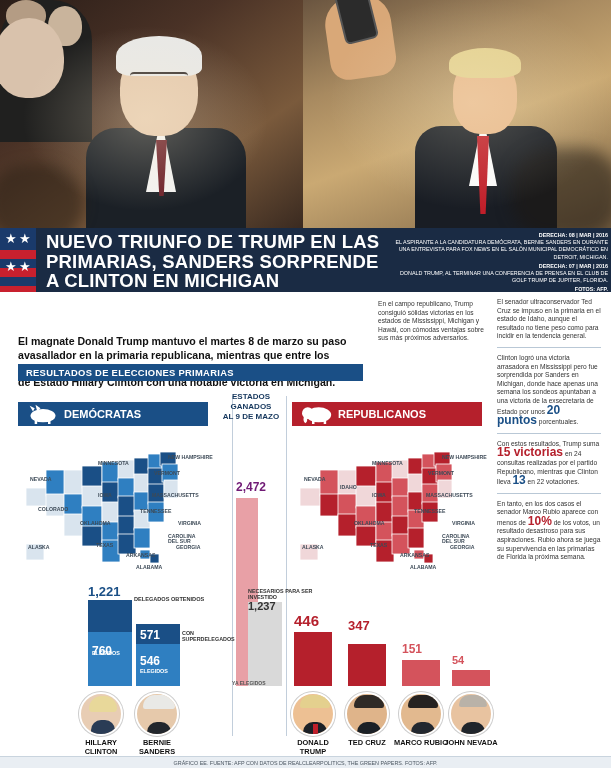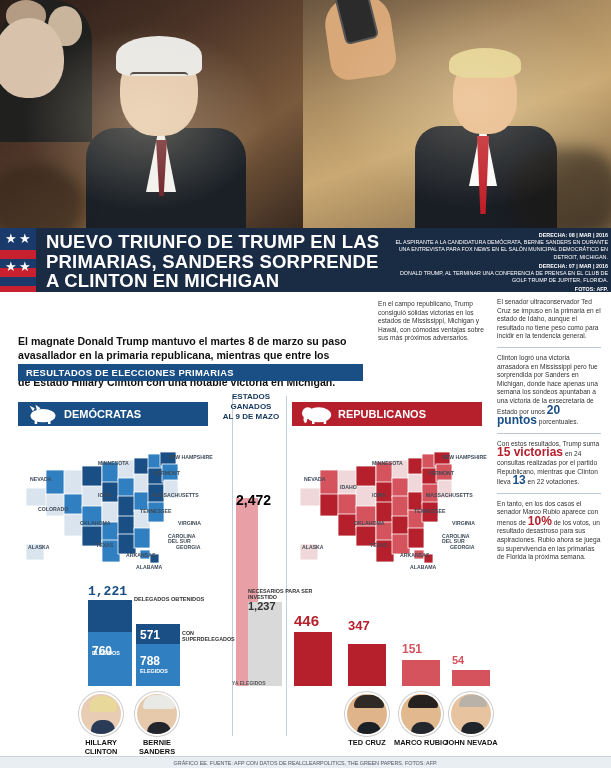--- a/index.html
+++ b/index.html
@@ -323,34 +323,34 @@
     <div class="mlabel" style="left:414px;top:116px">TENNESSEE</div>
     <div class="mlabel" style="left:452px;top:128px">VIRGINIA</div>
     <div class="mlabel" style="left:442px;top:142px;line-height:5px">CAROLINA<br>DEL SUR</div>
     <div class="mlabel" style="left:302px;top:152px">ALASKA</div>
     <div class="mlabel" style="left:370px;top:150px">TEXAS</div>
     <div class="mlabel" style="left:400px;top:160px">ARKANSAS</div>
     <div class="mlabel" style="left:450px;top:152px">GEORGIA</div>
     <div class="mlabel" style="left:410px;top:172px">ALABAMA</div>
 
     <div style="position:absolute;left:236px;top:106px;width:22px;height:188px;background:#e8a0a6;"></div>
-    <div style="position:absolute;left:236px;top:100px;width:50px;font-weight:bold;font-size:14px;color:#000000;">2,472</div>
+    <div style="position:absolute;left:236px;top:88px;width:50px;font-weight:bold;font-size:12px;color:#701a75;">2,472</div>
 
     <div style="position:absolute;left:88px;top:208px;width:44px;height:86px;background:#1a4f86;"></div>
     <div style="position:absolute;left:88px;top:240px;width:44px;height:54px;background:#2f7fc1;"></div>
     <div style="position:absolute;left:136px;top:232px;width:44px;height:62px;background:#1a4f86;"></div>
     <div style="position:absolute;left:136px;top:252px;width:44px;height:42px;background:#2f7fc1;"></div>
 
-    <div class="barlabel" style="left:88px;top:192px;font-size:13px;color:#1a4f86;font-family:Liberation Mono, monospace;">1,221</div>
+    <div class="barlabel" style="left:88px;top:192px;font-size:13px;color:#1a4f86;">1,221</div>
     <div class="barlabel" style="left:134px;top:204px;font-size:5.6px;color:#333;font-weight:bold;">DELEGADOS OBTENIDOS</div>
     <div class="barlabel" style="left:92px;top:244px;font-size:12px;color:#ffffff;margin-top:8px;">760</div>
     <div class="barlabel" style="left:92px;top:258px;font-size:5.4px;color:#ffffff;">ELEGIDOS</div>
     <div class="barlabel" style="left:140px;top:236px;font-size:12px;color:#ffffff;">571</div>
     <div class="barlabel" style="left:182px;top:238px;font-size:5.4px;color:#333;width:42px;line-height:6px;">CON SUPERDELEGADOS</div>
-    <div class="barlabel" style="left:140px;top:262px;font-size:12px;color:#ffffff;">788</div>
+    <div class="barlabel" style="left:140px;top:262px;font-size:12px;color:#ffffff;">546</div>
     <div class="barlabel" style="left:140px;top:276px;font-size:5.4px;color:#ffffff;">ELEGIDOS</div>
 
     <div style="position:absolute;left:248px;top:210px;width:34px;height:84px;background:#d9d9d9;"></div>
     <div class="barlabel" style="left:248px;top:208px;font-size:11px;color:#333;">1,237</div>
     <div class="barlabel" style="left:248px;top:196px;font-size:5.4px;color:#333;width:70px;line-height:6px;">NECESARIOS PARA SER INVESTIDO</div>
     <div class="barlabel" style="left:232px;top:288px;font-size:5px;color:#555;">YA ELEGIDOS</div>
 
     <div style="position:absolute;left:294px;top:240px;width:38px;height:54px;background:#b5202c;"></div>
     <div style="position:absolute;left:348px;top:252px;width:38px;height:42px;background:#b5202c;"></div>
     <div style="position:absolute;left:402px;top:268px;width:38px;height:26px;background:#d4535c;"></div>
@@ -368,20 +368,28 @@
       </div>
       <div class="nm">HILLARY CLINTON</div>
     </div>
     <div class="cand" style="left:128px;top:300px">
       <div class="circle" style="background:#e6c9ab">
         <div style="position:absolute;left:6px;top:1px;width:32px;height:14px;background:#e9e9e6;border-radius:15px 15px 3px 3px;"></div>
         <div style="position:absolute;left:10px;top:28px;width:24px;height:18px;background:#22262c;border-radius:10px 10px 0 0;"></div>
       </div>
       <div class="nm">BERNIE SANDERS</div>
     </div>
+    <div class="cand" style="left:284px;top:300px">
+      <div class="circle" style="background:#edc093">
+        <div style="position:absolute;left:7px;top:1px;width:30px;height:13px;background:#e4d08e;border-radius:15px 15px 3px 3px;"></div>
+        <div style="position:absolute;left:10px;top:28px;width:24px;height:18px;background:#1b2026;border-radius:10px 10px 0 0;"></div>
+        <div style="position:absolute;left:20px;top:30px;width:5px;height:16px;background:#c01f2a;"></div>
+      </div>
+      <div class="nm">DONALD TRUMP</div>
+    </div>
     <div class="cand" style="left:392px;top:300px">
       <div class="circle" style="background:#e2b98f">
         <div style="position:absolute;left:7px;top:1px;width:30px;height:13px;background:#262220;border-radius:15px 15px 3px 3px;"></div>
         <div style="position:absolute;left:10px;top:28px;width:24px;height:18px;background:#23282f;border-radius:10px 10px 0 0;"></div>
       </div>
       <div class="nm">MARCO RUBIO</div>
     </div>
     <div class="cand" style="left:338px;top:300px">
       <div class="circle" style="background:#dfb48a">
         <div style="position:absolute;left:7px;top:1px;width:30px;height:13px;background:#2f2a26;border-radius:15px 15px 3px 3px;"></div>

